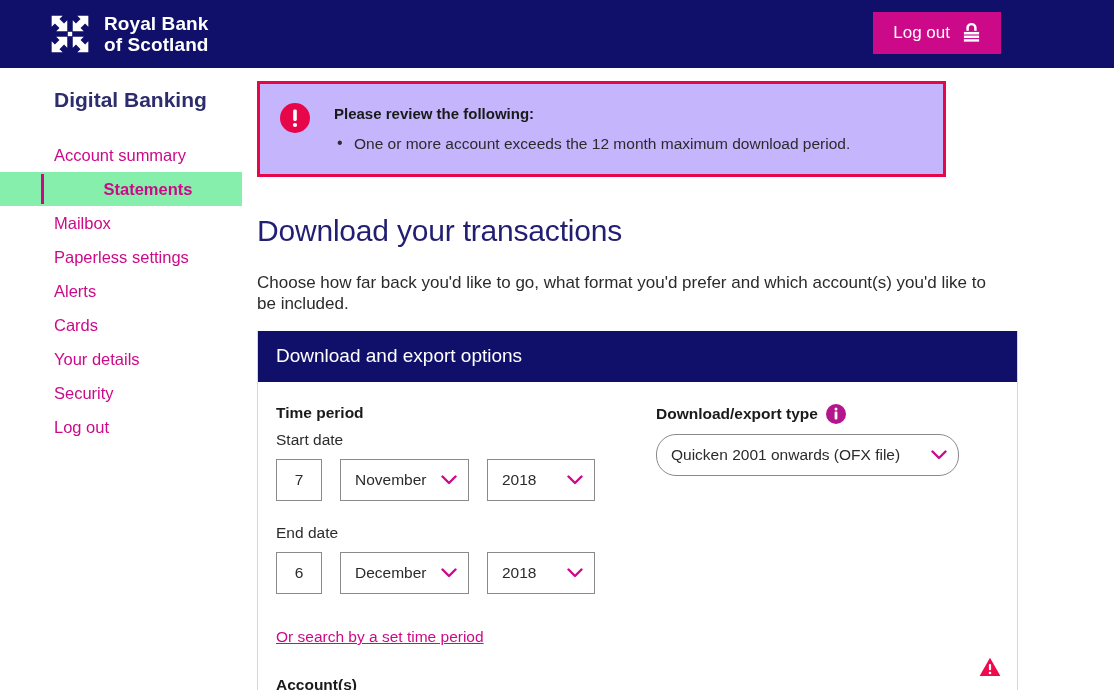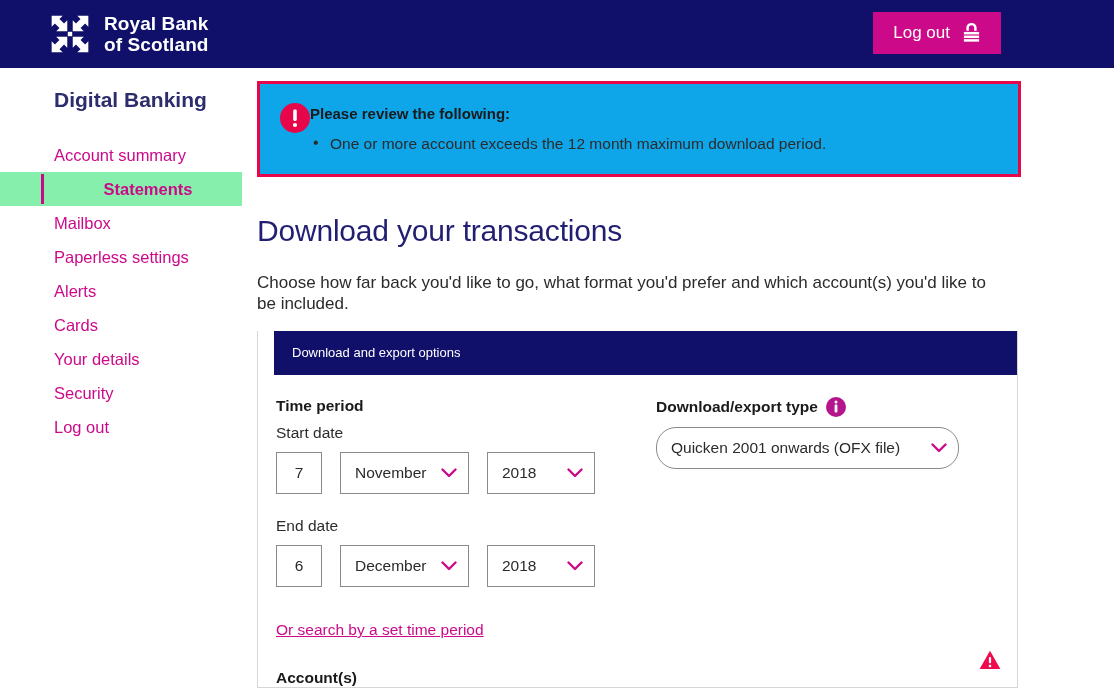--- a/index.html
+++ b/index.html
@@ -85,27 +85,27 @@
     width: 3px;
     background: #cc0a89;
   }
 
   
   .main { position: absolute; left: 257px; top: 68px; width: 857px; }
 
   
   .error-box {
     position: relative;
-    width: 764px;
+    width: 689px;
     border: 3px solid #e8064b;
-    background: #0ea5e9;
+    background: #c4b5fd;
     padding: 18px 20px 20px 20px;
     margin-top: 13px;
     display: flex;
-    gap: 0;
+    gap: 24px;
   }
   .error-icon { flex: 0 0 auto; width: 30px; height: 30px; margin-top: 1px; }
   .error-content { padding-top: 3px; }
   .error-title {
     font-size: 15px; font-weight: bold; color: #1a1a1a;
     margin-bottom: 12px;
   }
   .error-list { list-style: none; }
   .error-list li {
     position: relative;
@@ -140,23 +140,22 @@
   .panel {
     margin-top: 17px;
     width: 761px;
     border: 1px solid #d6d6d2;
     border-top: none;
     background: #ffffff;
   }
   .panel-header {
     background: #10106b;
     color: #ffffff;
-    font-size: 13px;
+    font-size: 19px;
     padding: 14px 0 15px 18px;
-    margin-left: 16px;
   }
   .panel-body { padding: 22px 18px 0 18px; position: relative; min-height: 305px; }
 
   .cols { display: flex; }
   .col-left { width: 362px; }
   .col-right { width: 330px; padding-left: 18px; }
 
   .field-label {
     font-size: 15.5px;
     font-weight: bold;

